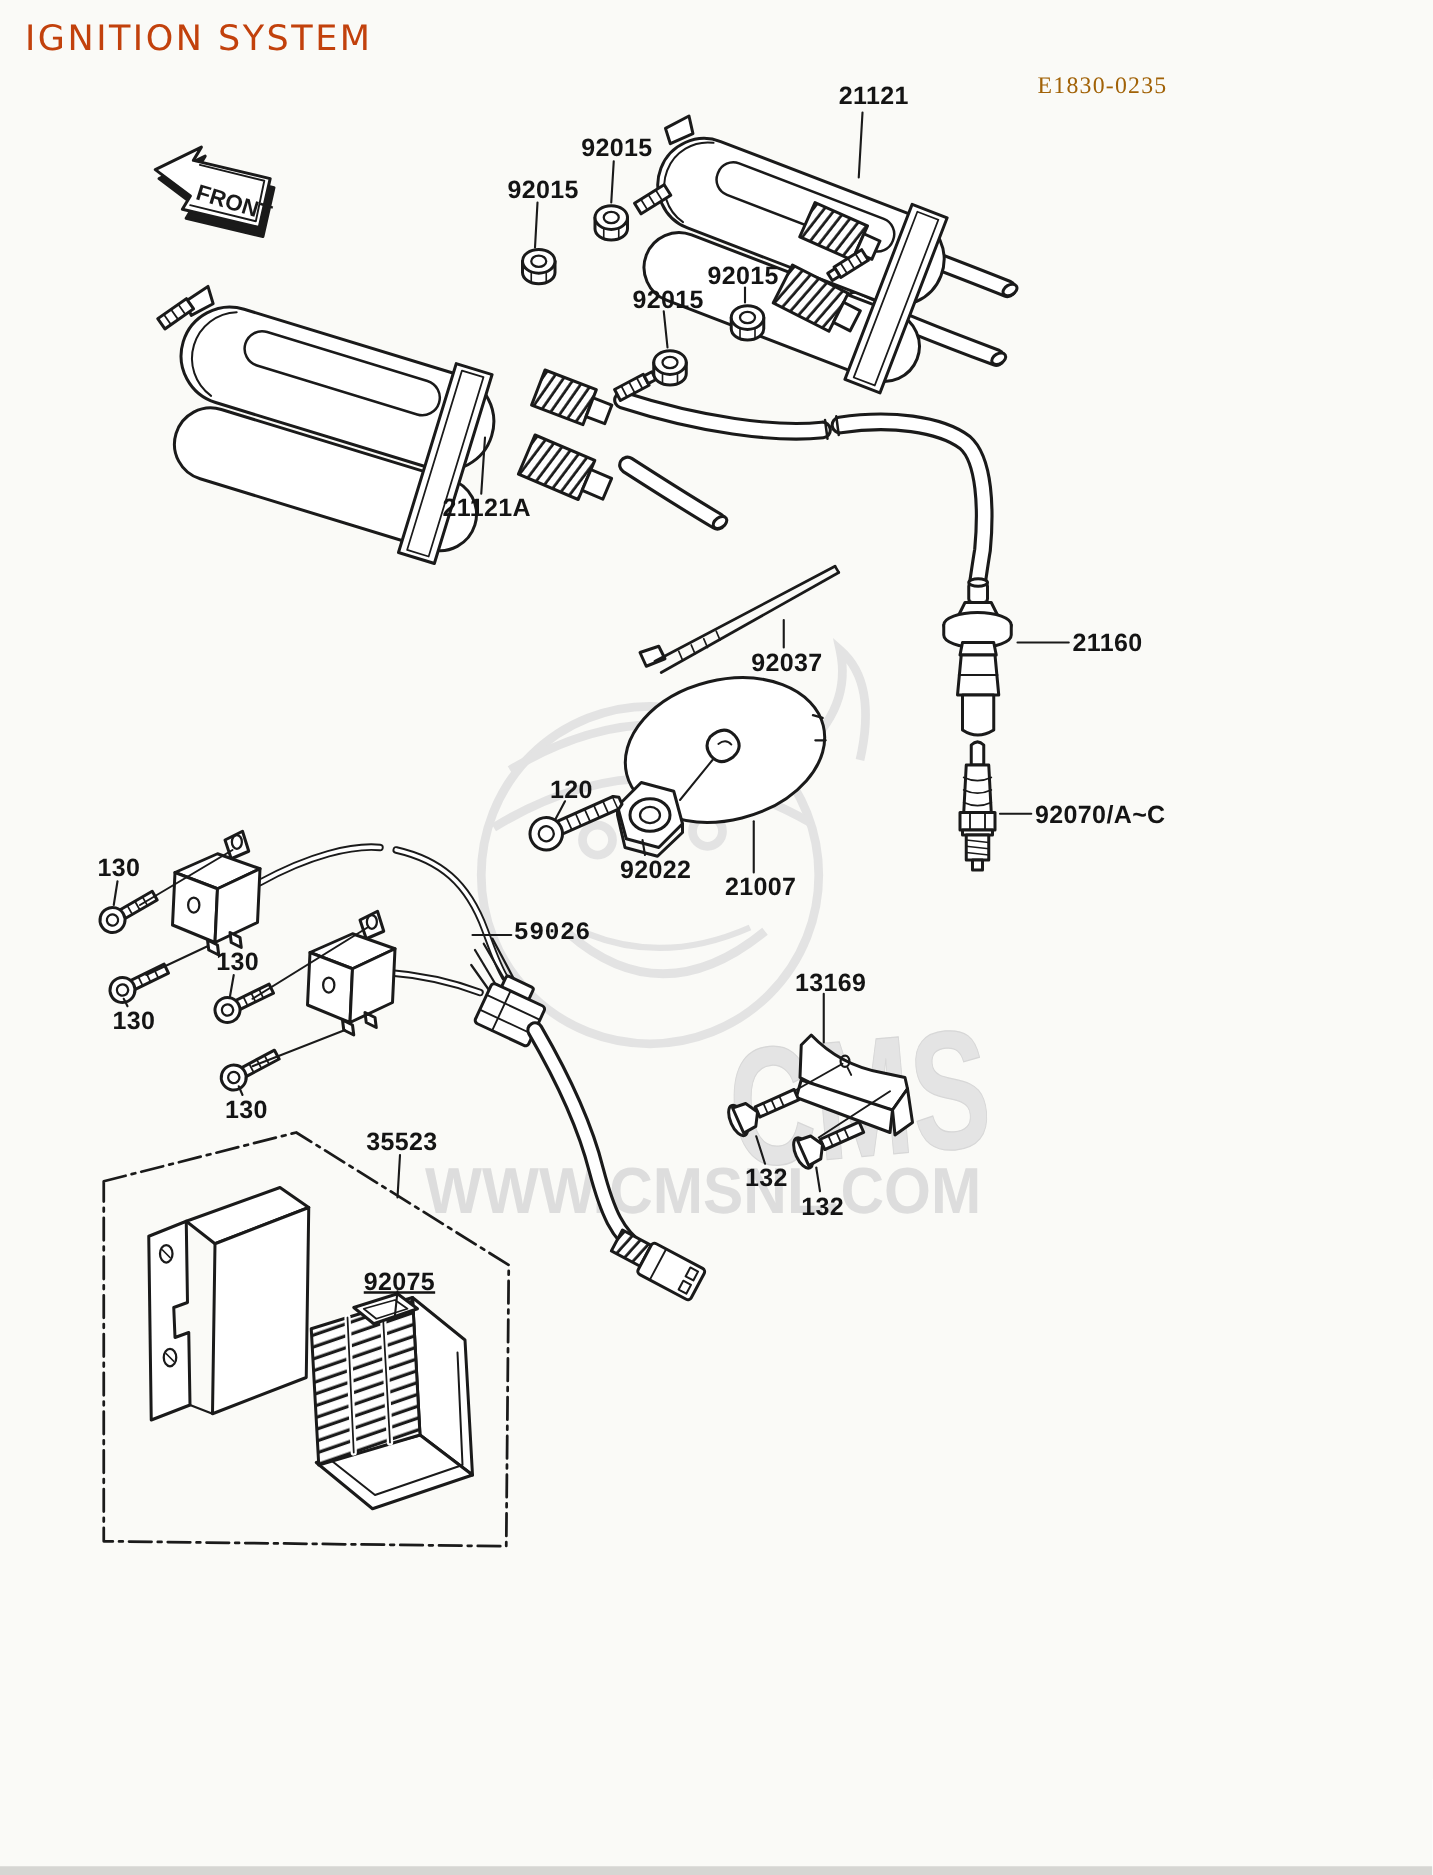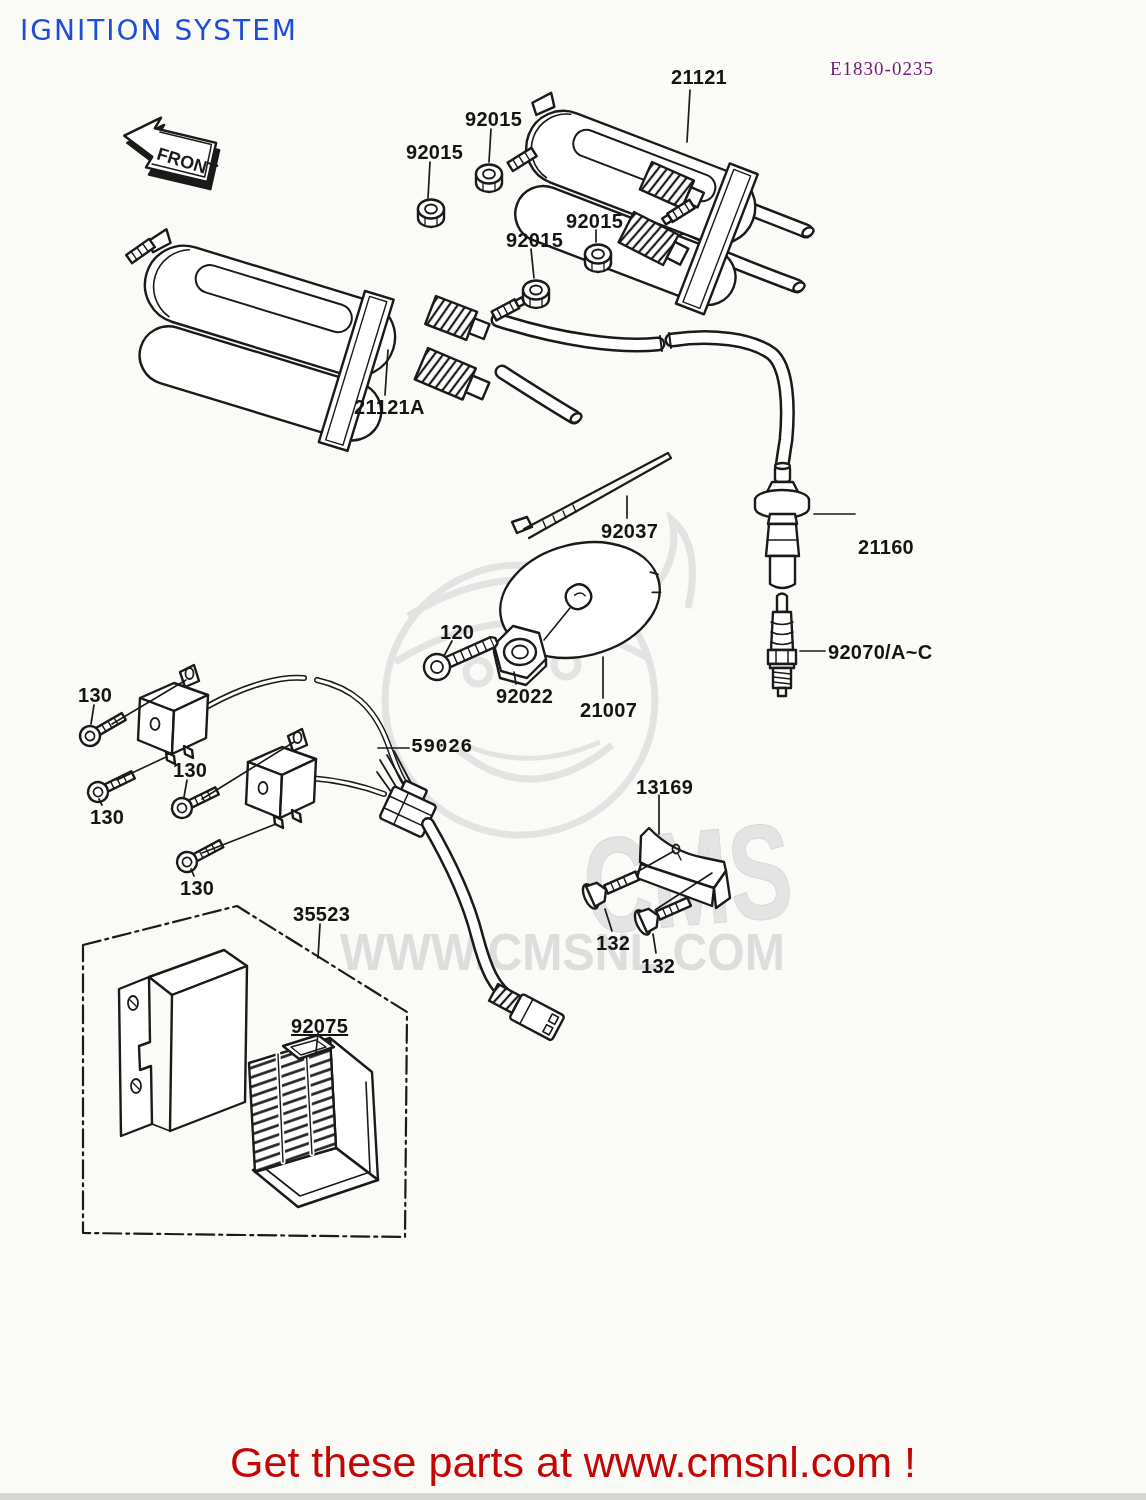--- a/index.html
+++ b/index.html
@@ -5,26 +5,26 @@
   html,body{margin:0;padding:0;background:#ffffff;}
   .canvas{
     position:relative;width:1146px;height:1500px;margin:0 auto;
     background:#fafaf7;overflow:hidden;
     font-family:"Liberation Sans",sans-serif;
   }
   svg{position:absolute;left:0;top:0;}
   .page-title{
     position:absolute;left:20px;top:14px;
     font:400 28px "DejaVu Sans",sans-serif;
-    color:#1d4ed8;letter-spacing:2px;white-space:nowrap;
+    color:#c2410c;letter-spacing:2px;white-space:nowrap;
   }
   .drawing-code{
     position:absolute;left:830px;top:58px;
     font:400 19px "Liberation Serif",serif;
-    color:#701a75;letter-spacing:1px;white-space:nowrap;
+    color:#a16207;letter-spacing:1px;white-space:nowrap;
   }
   .part-label{
     position:absolute;
     font:700 20px "Liberation Sans",sans-serif;
     color:#141414;letter-spacing:.3px;white-space:nowrap;
     cursor:pointer;
   }
   .footer-note{
     position:absolute;left:0;right:0;top:1438px;text-align:center;
     font:400 43px "Liberation Sans",sans-serif;
@@ -429,33 +429,32 @@
 <div class="drawing-code">E1830-0235</div>
 
 <div id="labels-layer">
       <div class="part-label" style="left: 671px; top: 66px;">21121</div>
       <div class="part-label" style="left: 465px; top: 108px;">92015</div>
       <div class="part-label" style="left: 406px; top: 141px;">92015</div>
       <div class="part-label" style="left: 566px; top: 210px;">92015</div>
       <div class="part-label" style="left: 506px; top: 229px;">92015</div>
       <div class="part-label" style="left: 354px; top: 396px; text-align: right;">21121A</div>
       <div class="part-label" style="left: 601px; top: 520px;">92037</div>
-      <div class="part-label" style="left: 858px; top: 504px; margin-top: 32px;">21160</div>
+      <div class="part-label" style="left: 858px; top: 504px;">21160</div>
       <div class="part-label" style="left: 828px; top: 641px;">92070/A~C</div>
       <div class="part-label" style="left: 440px; top: 621px;">120</div>
       <div class="part-label" style="left: 496px; top: 685px;">92022</div>
       <div class="part-label" style="left: 580px; top: 699px;">21007</div>
       <div class="part-label" style="left: 78px; top: 684px;">130</div>
       <div class="part-label" style="left: 173px; top: 759px;">130</div>
       <div class="part-label" style="left: 90px; top: 806px;">130</div>
       <div class="part-label" style="left: 180px; top: 877px;">130</div>
       <div class="part-label" style="left: 411px; top: 735px; font-family: Liberation Mono, monospace;">59026</div>
       <div class="part-label" style="left: 636px; top: 776px;">13169</div>
       <div class="part-label" style="left: 596px; top: 932px;">132</div>
       <div class="part-label" style="left: 641px; top: 955px;">132</div>
       <div class="part-label" style="left: 293px; top: 903px;">35523</div>
       <div class="part-label" style="left: 291px; top: 1015px; text-decoration: underline;">92075</div>
     </div>
 
-<div class="footer-note">Get these parts at www.cmsnl.com !</div>
 <div class="bottom-strip"></div>
 
 </div>
 
 </body></html>

